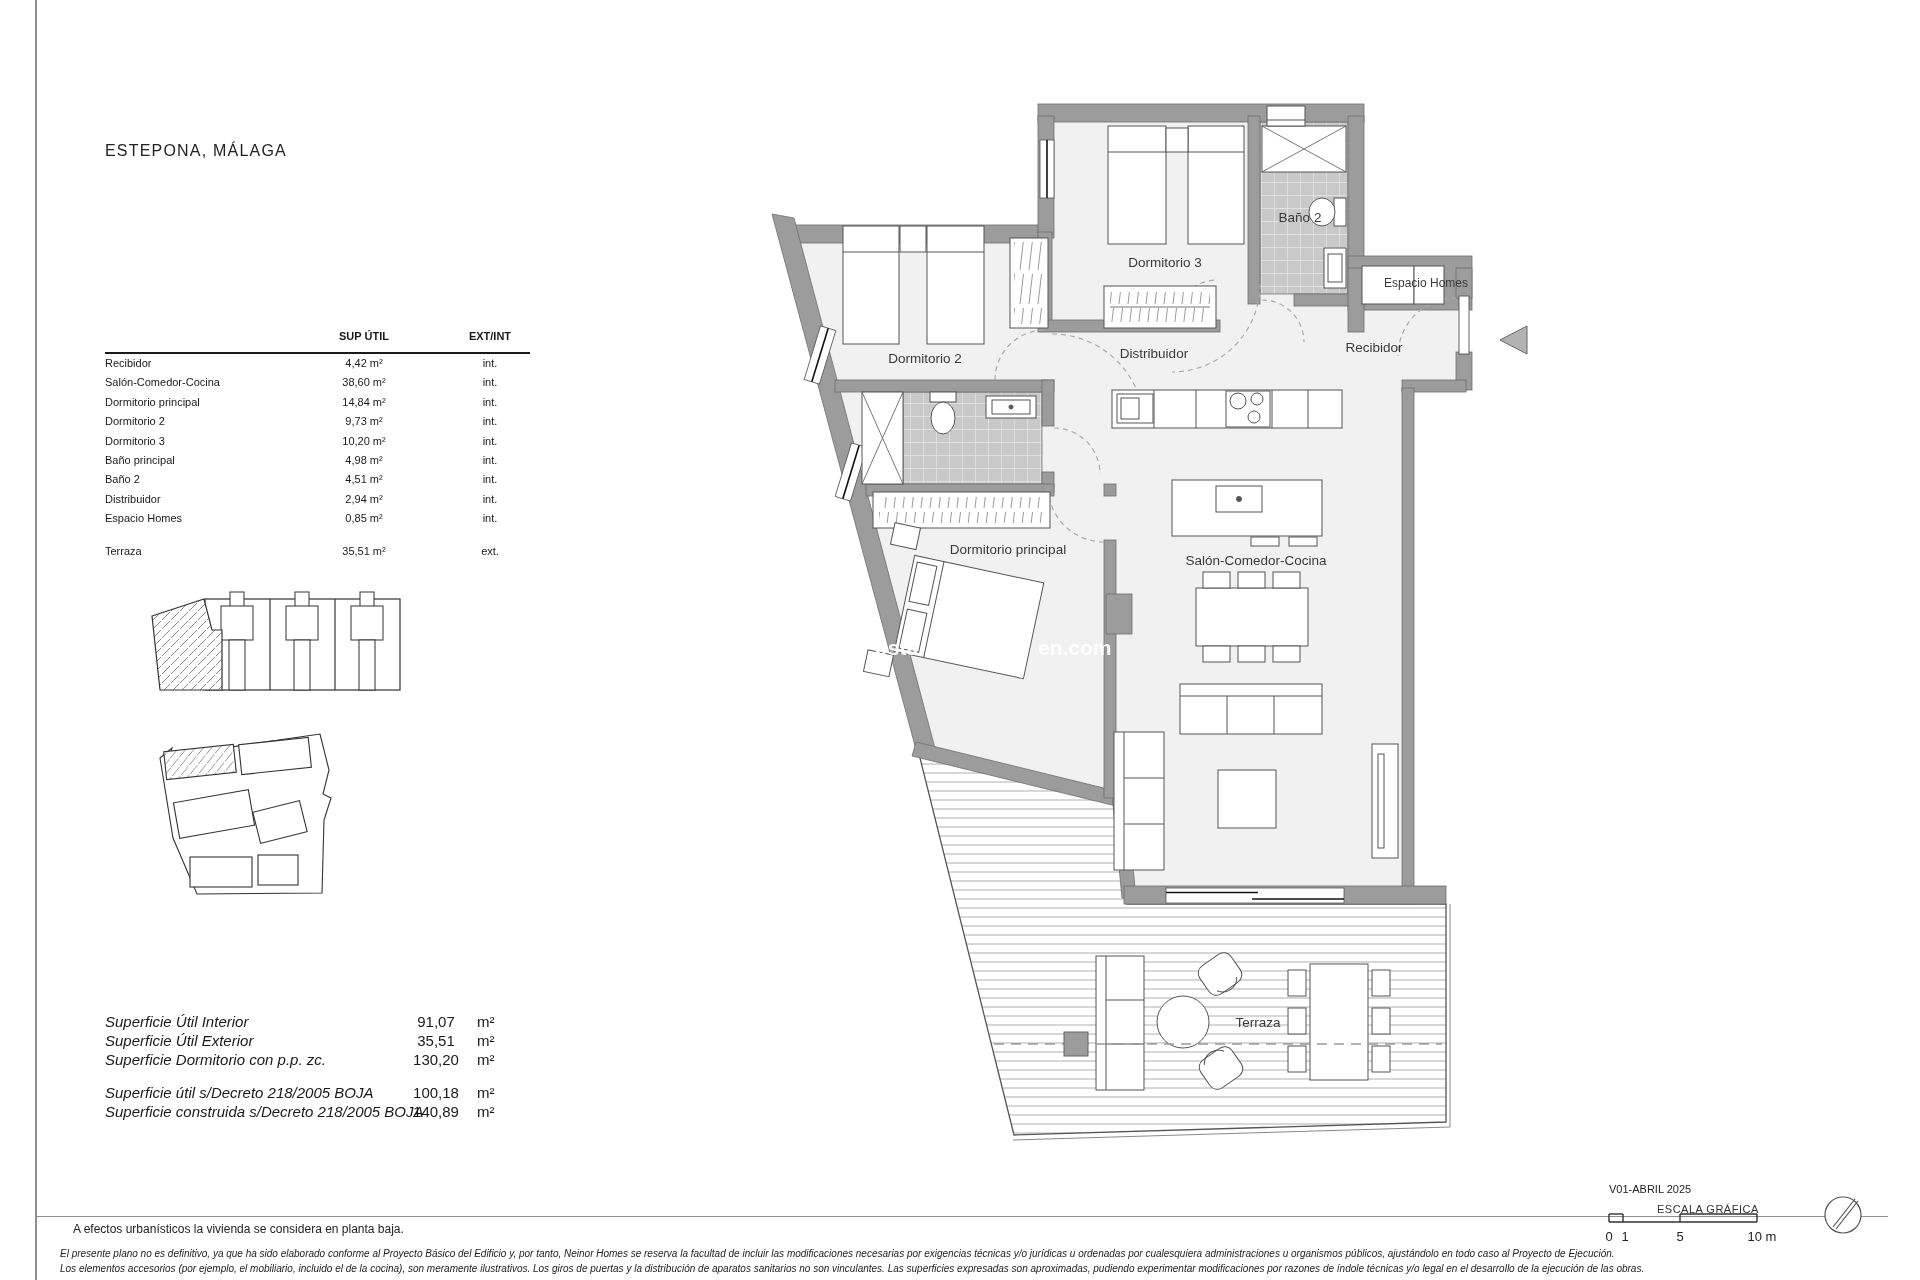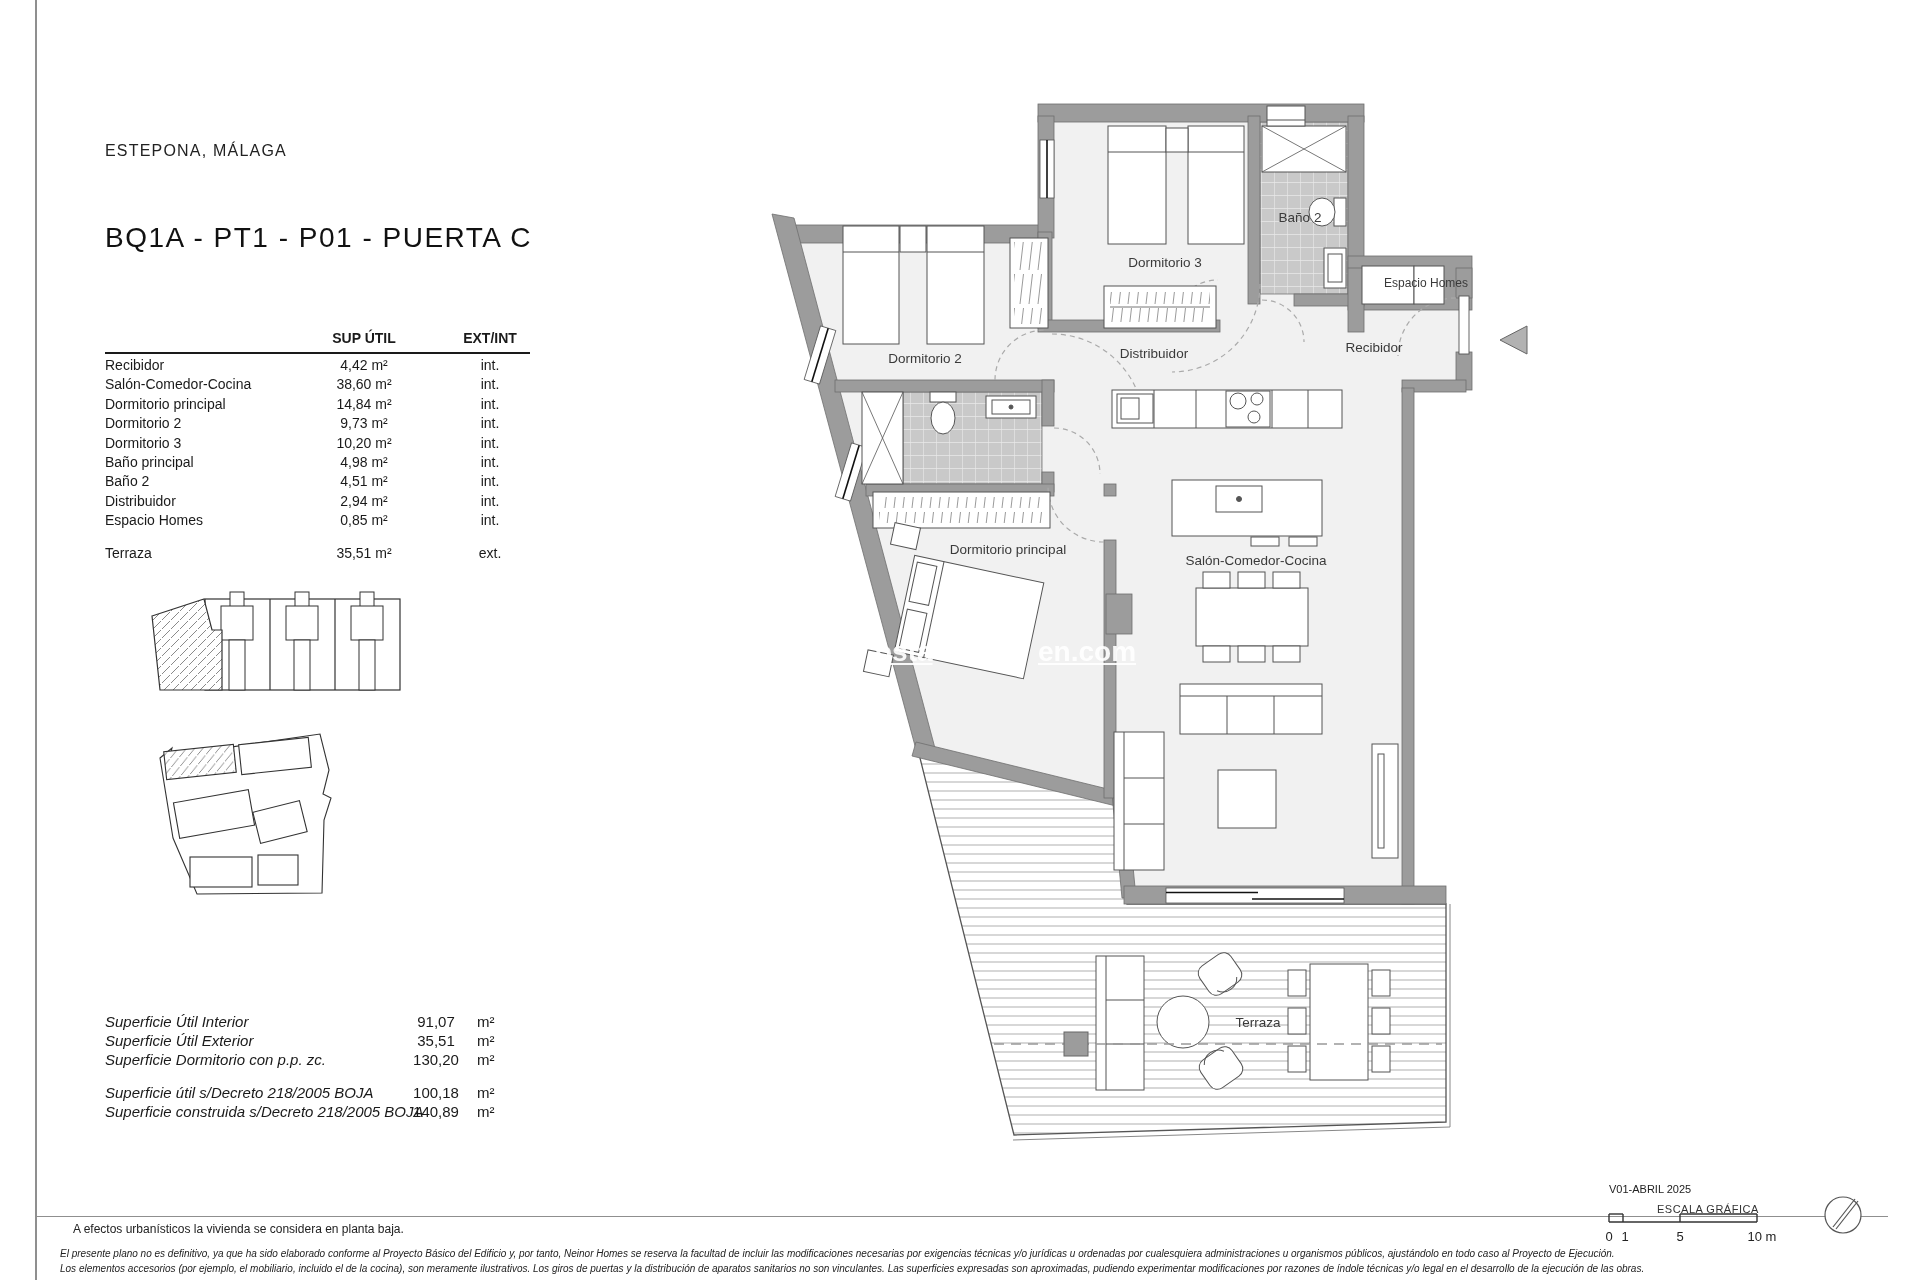--- a/index.html
+++ b/index.html
@@ -3,39 +3,39 @@
 <meta charset="utf-8">
 <style>
   html,body{margin:0;padding:0;background:#fff;}
   .page{position:relative;width:1888px;height:1280px;background:#fff;overflow:hidden;
         font-family:"Liberation Sans", sans-serif;color:#1c1c1c;}
   .vline{position:absolute;top:0;width:2px;height:1280px;background:#8f8f8f;}
   .hline{position:absolute;height:1px;background:#8f8f8f;}
   .loc{position:absolute;left:105px;top:142px;font-size:16px;letter-spacing:1.2px;color:#222;}
   .title{position:absolute;left:105px;top:222px;font-size:28px;letter-spacing:1.5px;color:#111;}
   
-  .atable{position:absolute;left:105px;top:330px;width:430px;font-size:14px;color:#1a1a1a;}
+  .atable{position:absolute;left:105px;top:330px;width:430px;font-size:11px;color:#1a1a1a;}
   .thead{position:relative;height:22px;font-weight:bold;}
   .tline{width:425px;border-bottom:2px solid #1a1a1a;margin-bottom:3px;}
   .trow{position:relative;height:19.4px;}
   .trow.gap{margin-top:13px;}
   .cname{position:absolute;left:0;top:0;white-space:nowrap;}
   .csup{position:absolute;left:199px;top:0;width:120px;text-align:center;white-space:nowrap;}
   .cext{position:absolute;left:335px;top:0;width:100px;text-align:center;white-space:nowrap;}
   
   .summary{position:absolute;left:105px;top:1013px;font-size:15px;color:#1a1a1a;}
   .srow{position:relative;height:19.2px;}
   .sgap{height:13px;}
   .slabel{position:absolute;left:0;white-space:nowrap;font-style:italic;}
   .sval{position:absolute;left:300px;width:62px;text-align:center;}
   .sunit{position:absolute;left:372px;}
   
   .plab{position:absolute;transform:translate(-50%,-50%);font-size:13.5px;color:#3a3a3a;white-space:nowrap;}
   .plab.small{font-size:12px;}
-  .wmark{position:absolute;font-size:28px;font-weight:bold;color:rgba(255,255,255,0.92);white-space:nowrap;text-decoration:underline;}
+  .wmark{position:absolute;font-size:21px;font-weight:bold;color:rgba(255,255,255,0.92);white-space:nowrap;}
   
   .tb-version{position:absolute;left:1609px;top:1183px;font-size:11px;color:#222;}
   .tb-scale{position:absolute;left:1609px;top:1203px;font-size:11px;letter-spacing:.5px;color:#333;padding-left:48px;}
   .tick{position:absolute;transform:translate(-50%,0);top:1229px;font-size:13px;color:#222;white-space:nowrap;}
   
   .fnote{position:absolute;left:73px;top:1222px;font-size:12px;color:#222;white-space:nowrap;}
   .fline{position:absolute;left:60px;font-size:10px;font-style:italic;color:#222;white-space:nowrap;}
   svg{position:absolute;left:0;top:0;}
 </style>
 </head>
@@ -305,21 +305,20 @@
         <line x1="1680" y1="1214" x2="1757" y2="1214"></line>
     </g>
     <g stroke="#555" fill="#fff" stroke-width="1.2">
       <circle cx="1843" cy="1215" r="18"></circle>
       <line x1="1833" y1="1227" x2="1855" y2="1199"></line>
       <line x1="1836" y1="1229" x2="1858" y2="1201"></line>
     </g>
   </svg>
 
   <div class="loc">ESTEPONA, MÁLAGA</div>
-  <div class="title">BQ1A - PT1 - P01 -  PUERTA C</div>
 
   <div class="atable">
     <div class="thead">
       <span class="csup">SUP ÚTIL</span>
       <span class="cext">EXT/INT</span>
     </div>
     <div class="tline"></div>
     <div class="trow">
         <span class="cname">Recibidor</span>
         <span class="csup">4,42 m²</span>

